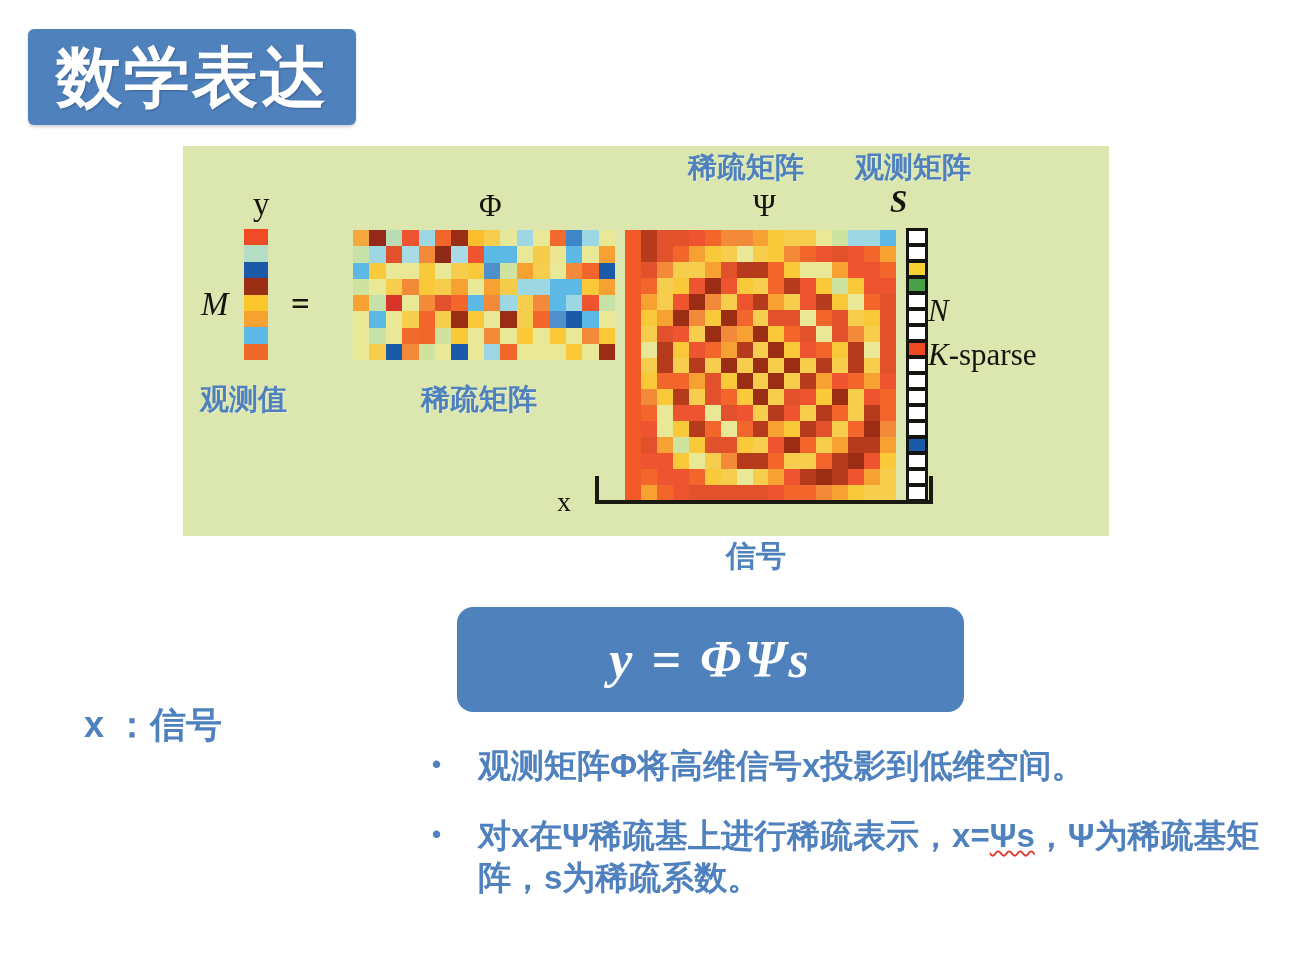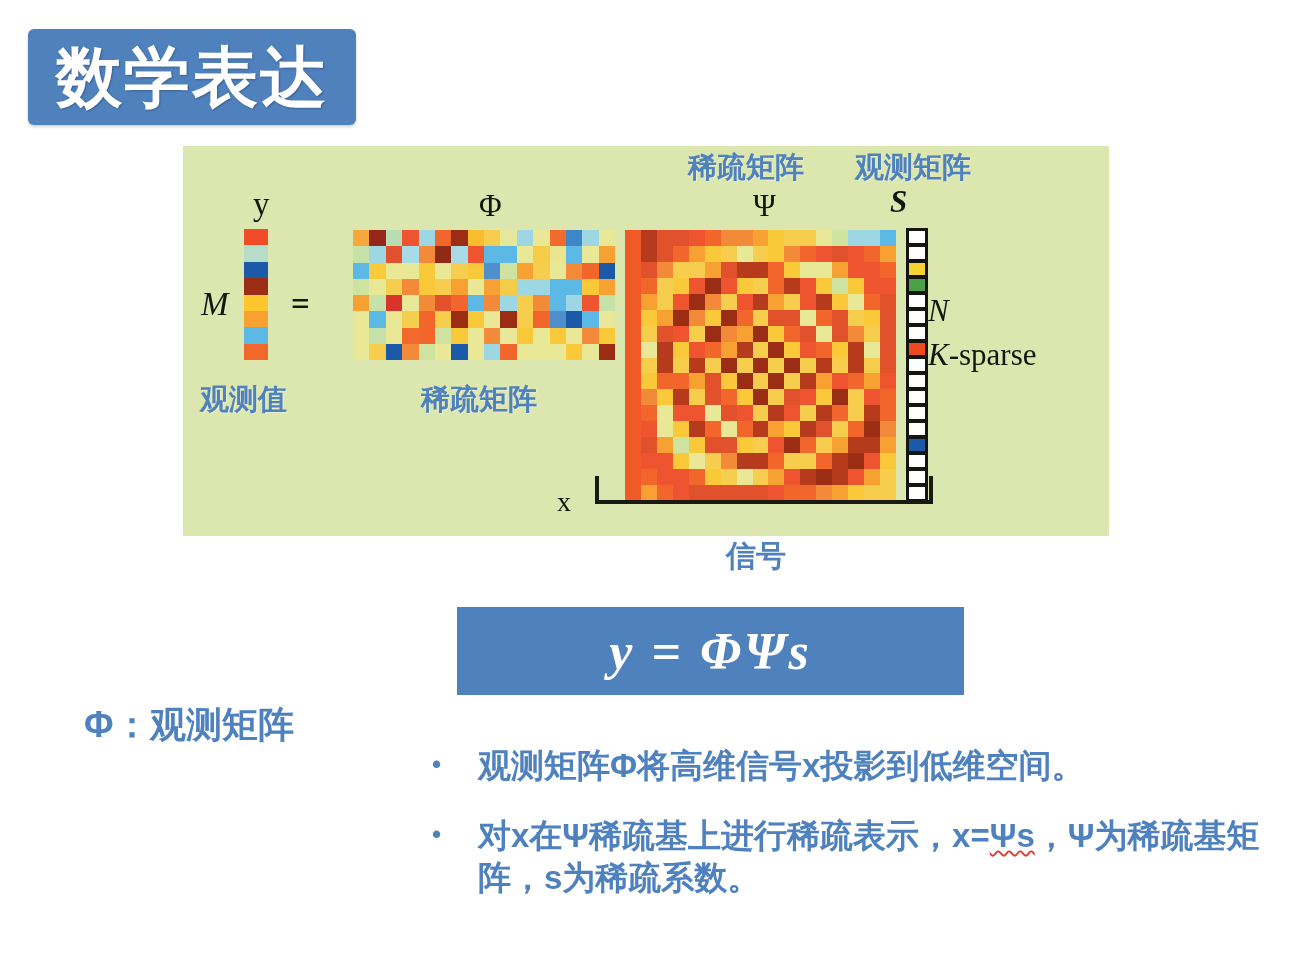--- a/index.html
+++ b/index.html
@@ -112,25 +112,26 @@
     border-bottom: 4px solid #1a1a12;
     box-sizing: border-box;
   }
 
   
   #equation-box {
     position: absolute;
     left: 457px;
     top: 607px;
     width: 507px;
-    height: 88px;
+    height: 105px;
     background: #4f81bd;
     display: flex;
     align-items: center;
     justify-content: center;
+    border-radius: 16px;
   }
   #equation-text {
     color: #ffffff;
     font-family: "Liberation Serif", serif;
     font-style: italic;
     font-weight: bold;
     font-size: 52px;
     letter-spacing: 3px;
   }
 
@@ -656,21 +657,21 @@
   <div id="x-bracket"></div>
 </div>
 
 <div id="lbl-signal">信号</div>
 
 <div id="equation-box">
   <span id="equation-text">y = ΦΨs</span>
 </div>
 
 <div id="legend">
-    <div class="legend-row"><span class="legend-sym">Φ</span><span>：观测矩阵</span></div>
+    <div class="legend-row"><span class="legend-sym">x</span><span>：信号</span></div>
   </div>
 
 <div id="bullets">
     <div class="bullet-item">
       <span class="bullet-dot">•</span>
       <span class="bullet-text">观测矩阵Φ将高维信号x投影到低维空间。</span>
     </div>
     <div class="bullet-item">
       <span class="bullet-dot">•</span>
       <span class="bullet-text"><span>对x在Ψ稀疏基上进行稀疏表示，x=</span><span class="squiggle">Ψs</span><span>，Ψ为稀疏基矩阵，s为稀疏系数。</span></span>

